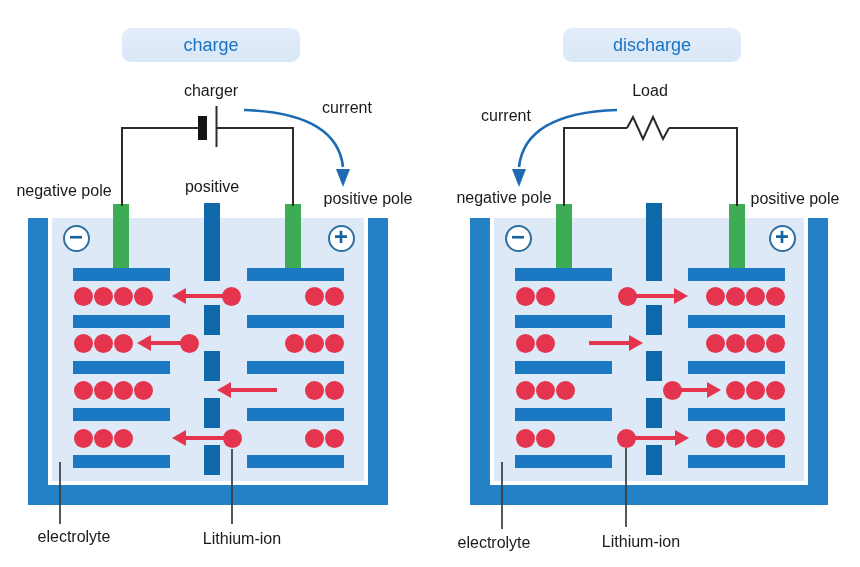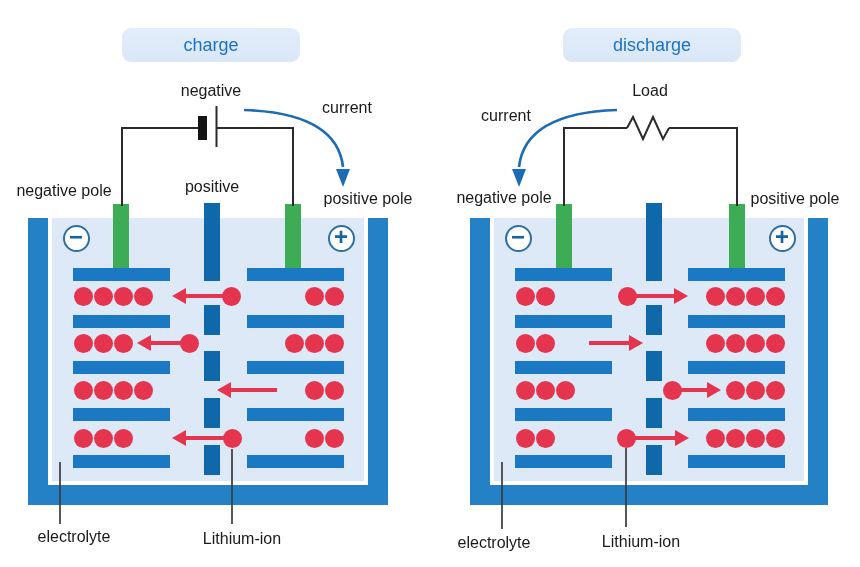--- a/index.html
+++ b/index.html
@@ -179,21 +179,21 @@
       <line x1="60" y1="462" x2="60" y2="524"></line>
       <line x1="232" y1="449" x2="232" y2="524"></line>
       <line x1="502" y1="462" x2="502" y2="529"></line>
       <line x1="626" y1="448" x2="626" y2="527"></line>
     </g>
   </svg>
 
   <div class="badge" style="left:563px;top:28px;width:178px;height:34px;line-height:34px;">discharge</div>
   <div class="badge" style="left:122px;top:28px;width:178px;height:34px;line-height:34px;">charge</div>
 
-  <div class="lbl" style="left:211px;top:91px;">negative</div>
+  <div class="lbl" style="left:211px;top:91px;">charger</div>
   <div class="lbl" style="left:347px;top:108px;">current</div>
   <div class="lbl" style="left:64px;top:191px;">negative pole</div>
   <div class="lbl" style="left:212px;top:187px;">positive</div>
   <div class="lbl" style="left:368px;top:199px;">positive pole</div>
   <div class="lbl" style="left:74px;top:537px;">electrolyte</div>
   <div class="lbl" style="left:242px;top:539px;">Lithium-ion</div>
 
   <div class="lbl" style="left:650px;top:91px;">Load</div>
   <div class="lbl" style="left:506px;top:116px;">current</div>
   <div class="lbl" style="left:504px;top:198px;">negative pole</div>

